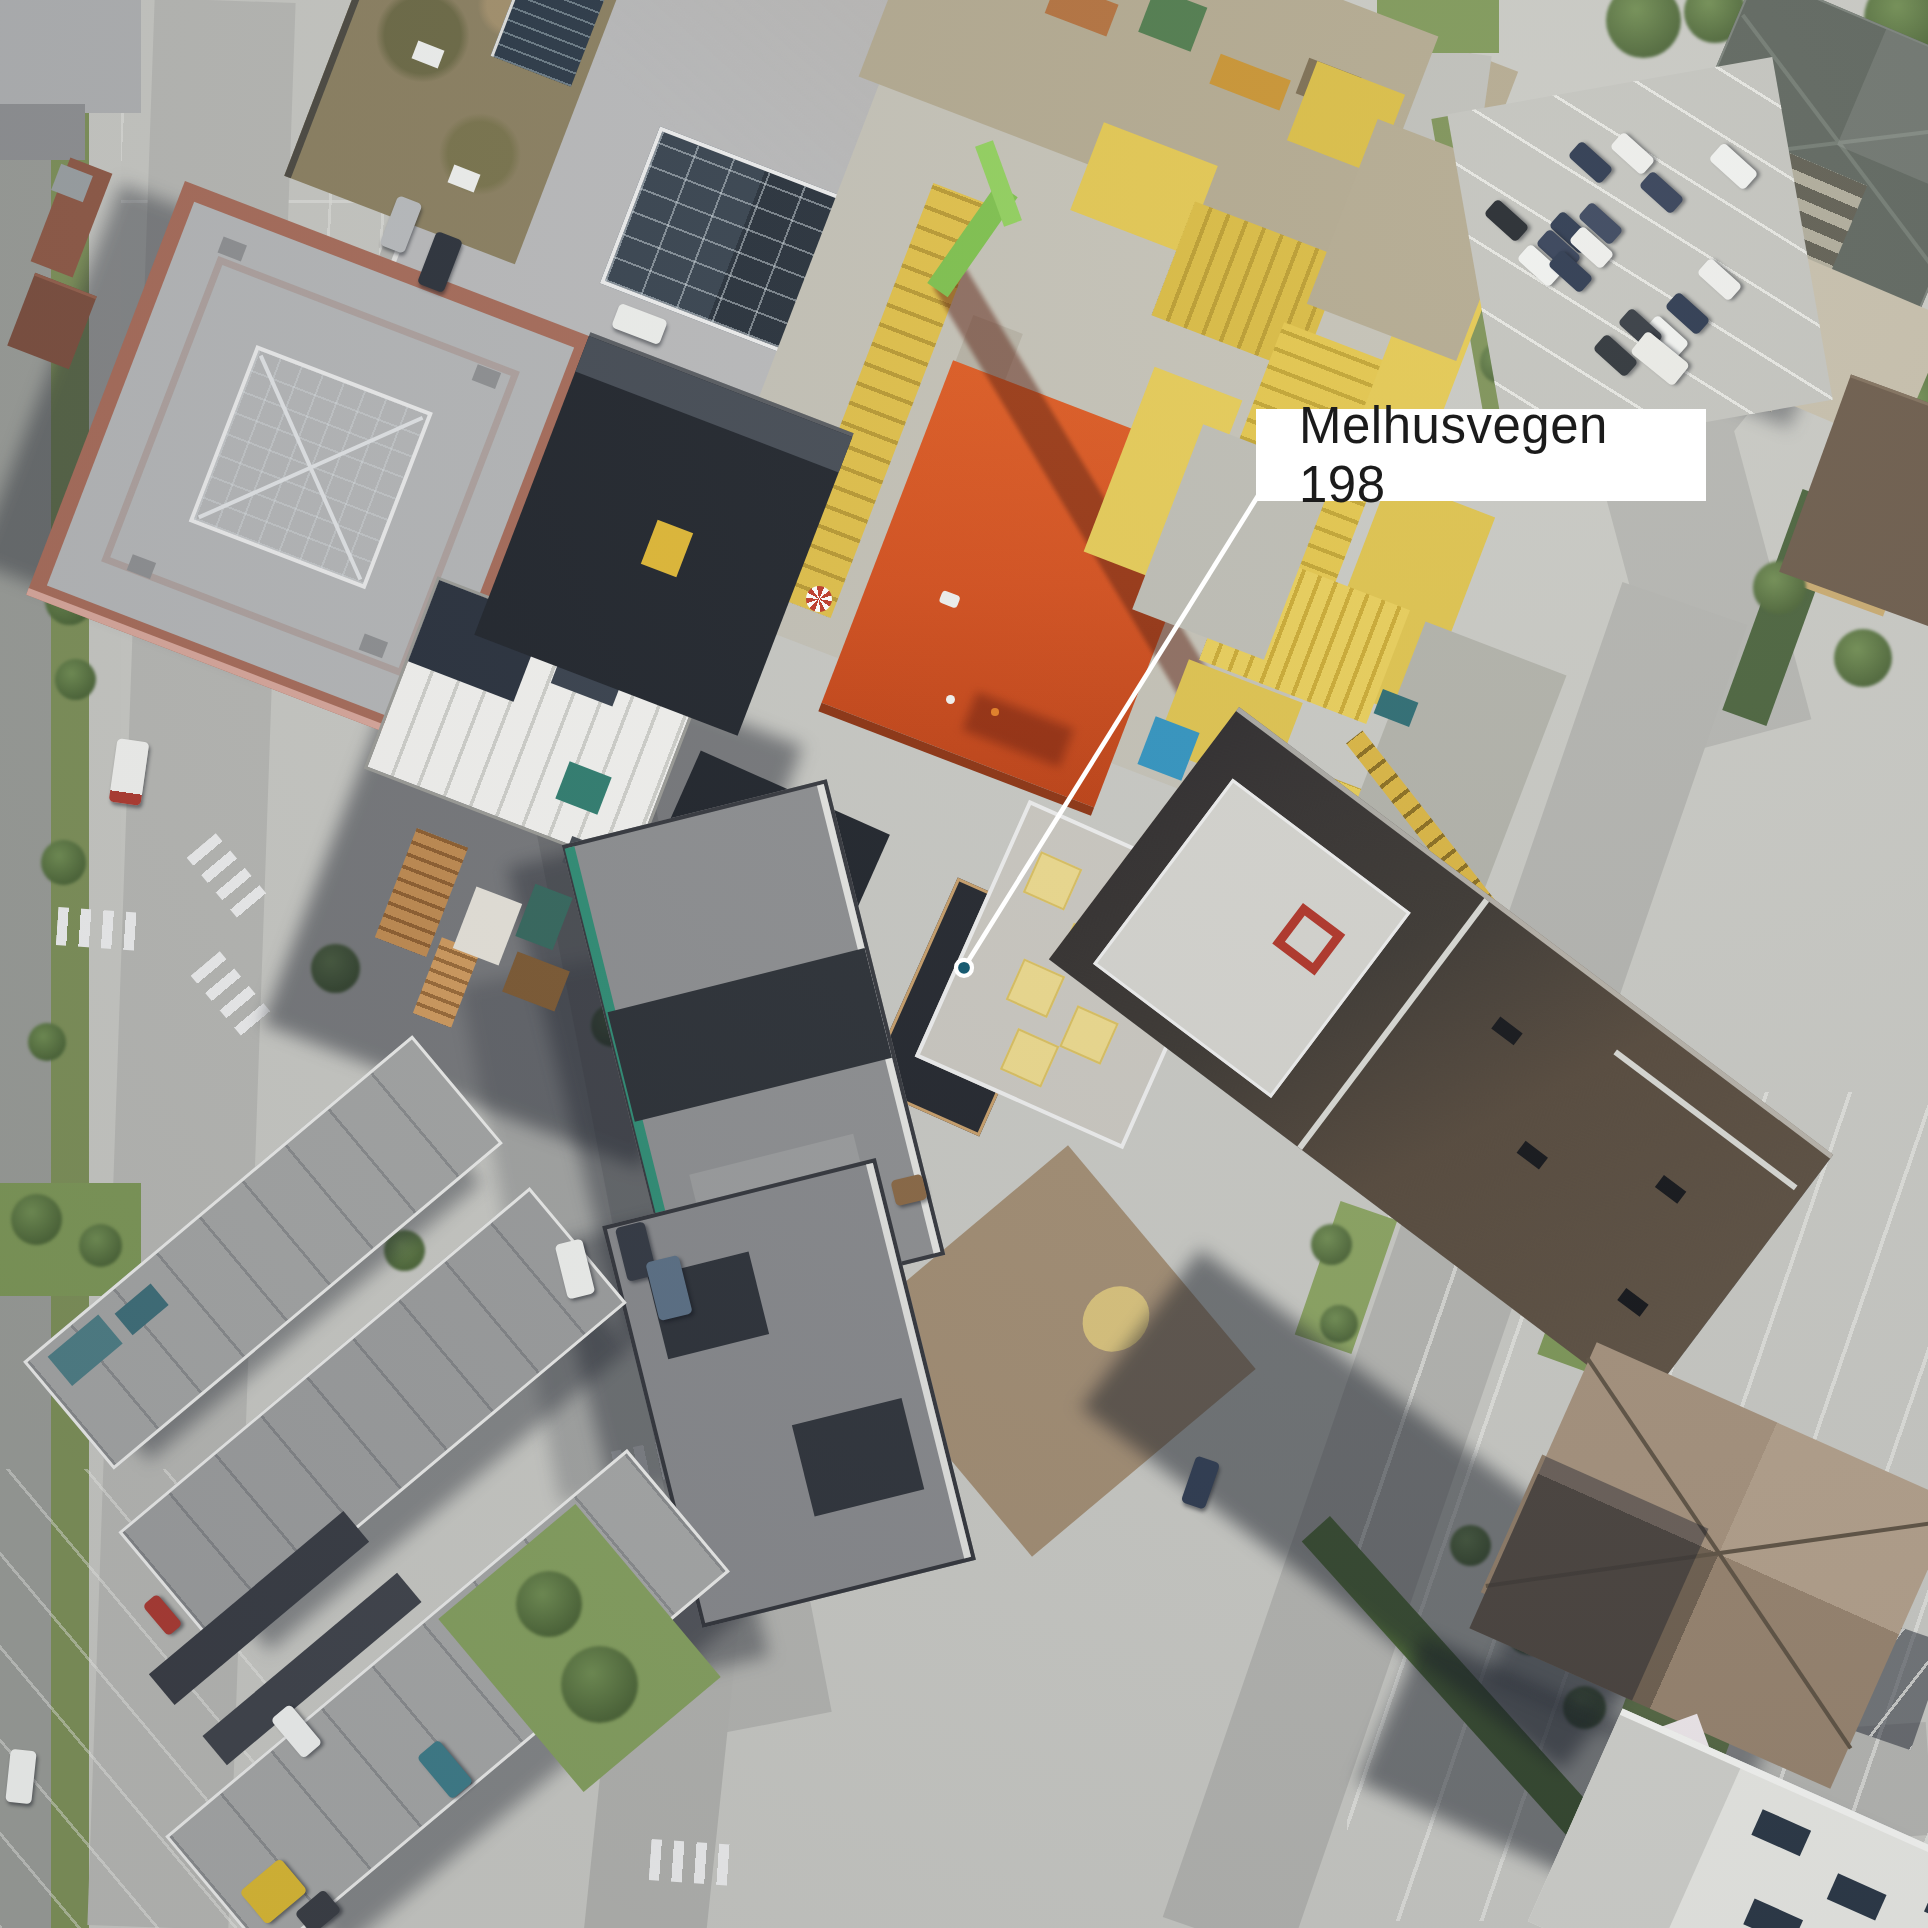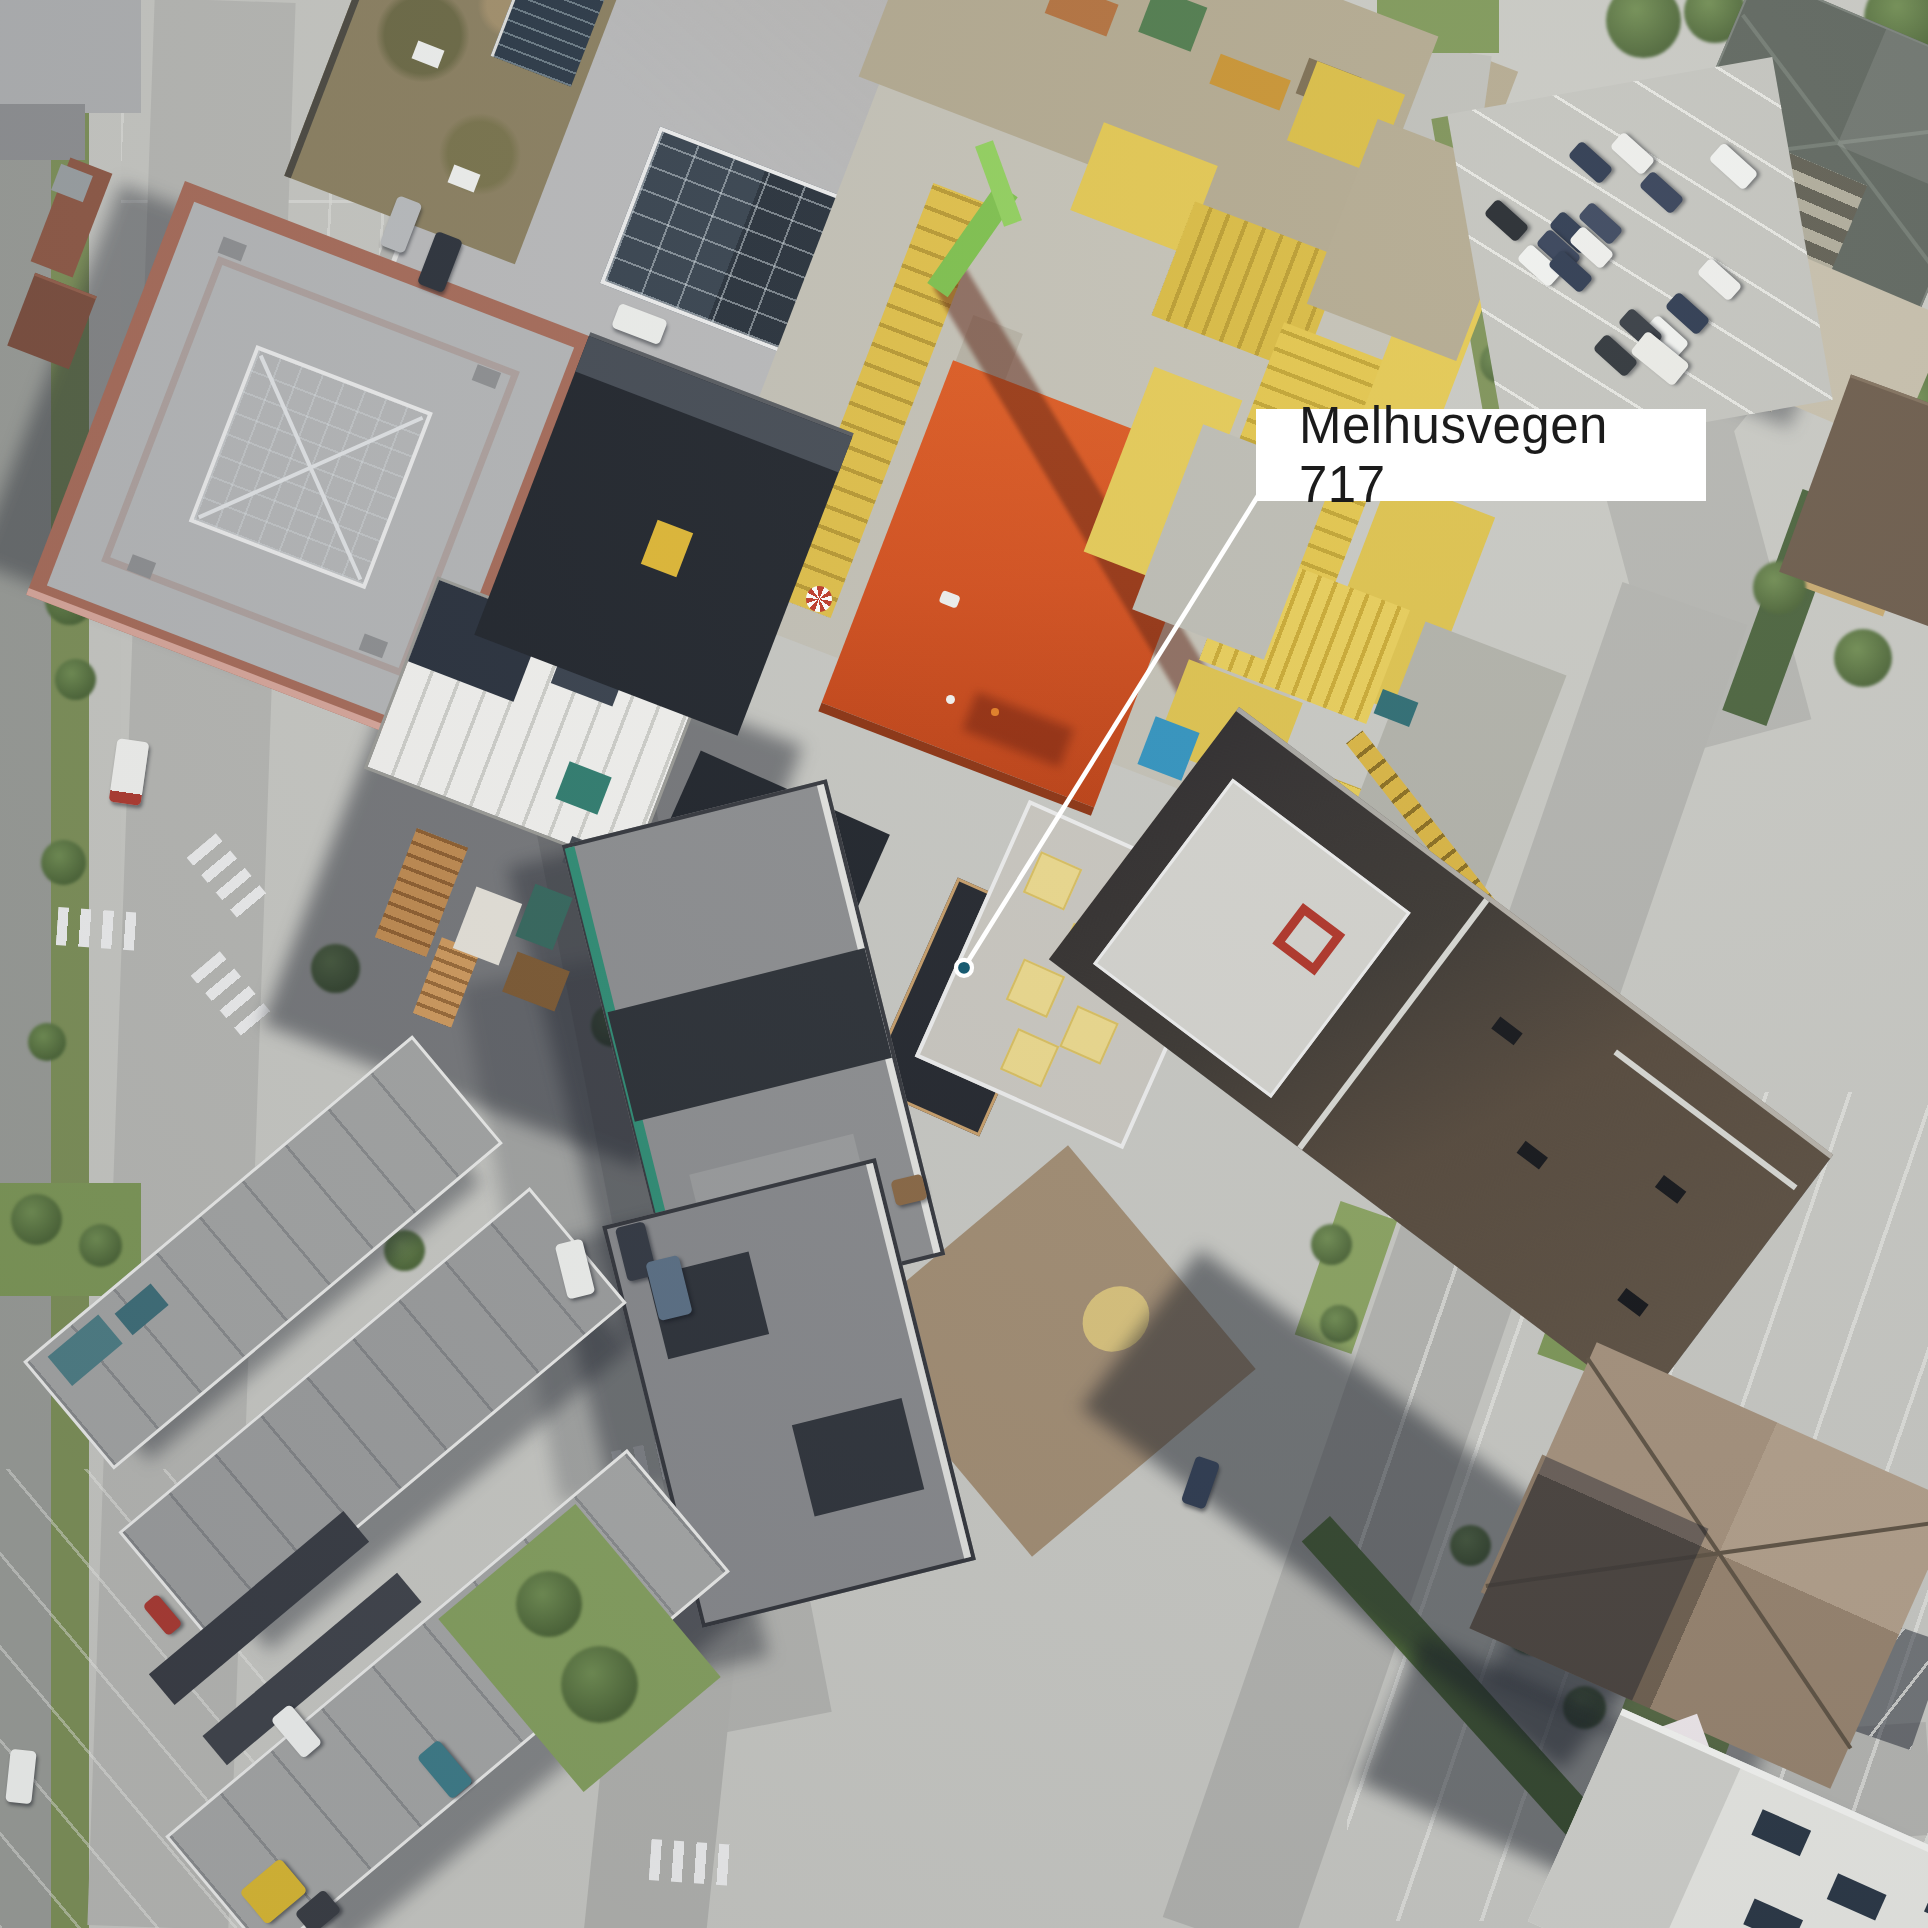--- a/index.html
+++ b/index.html
@@ -299,16 +299,16 @@
 
  </div>
 
  <div class="lightwash"></div>
 
  <svg id="overlay-svg" width="1928" height="1928" viewBox="0 0 2048 2048">
    <line x1="1338" y1="524" x2="1024" y2="1028" stroke="#ffffff" stroke-width="5"></line>
    <circle cx="1024" cy="1028" r="8.5" fill="#175a70" stroke="#ffffff" stroke-width="4.5"></circle>
  </svg>
  <div id="label-box">
-   <span>Melhusvegen 717</span>
+   <span>Melhusvegen 198</span>
  </div>
 </div>
 
 
 </body></html>

